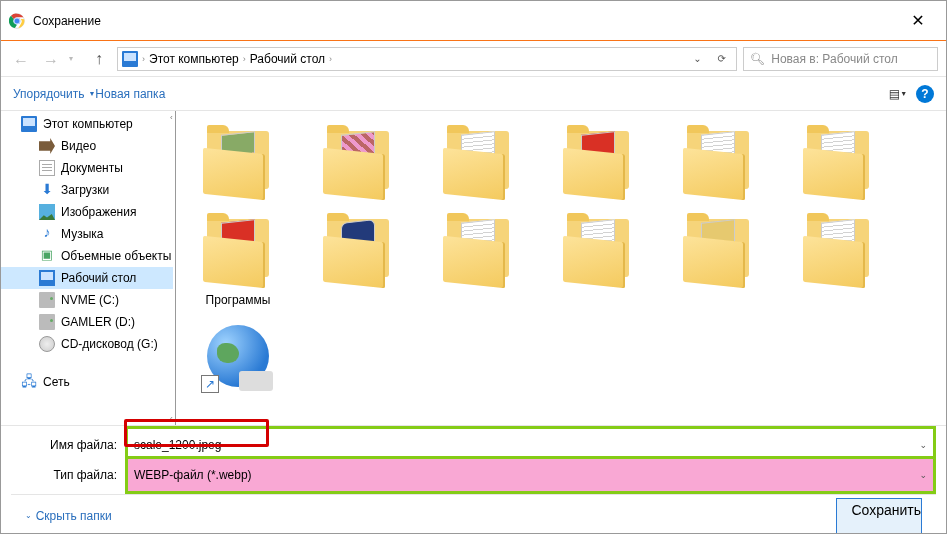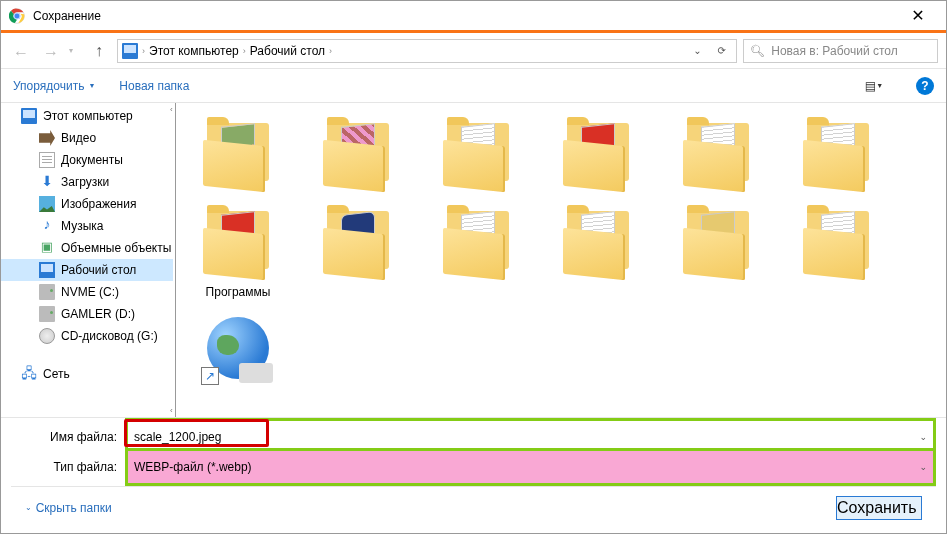--- a/index.html
+++ b/index.html
@@ -1,37 +1,37 @@
 <!DOCTYPE html>
 <html><head>
 <meta charset="utf-8">
 <style>
 * { margin: 0; padding: 0; box-sizing: border-box; font-family: 'Segoe UI', Tahoma, sans-serif; }
 body { background: #fff; width: 947px; height: 534px; overflow: hidden; font-size: 12px; border: 1px solid #999; }
 
-.titlebar { height: 32px; display: flex; align-items: center; padding: 0 8px; border-bottom: 3px solid #f97316; }
+.titlebar { height: 40px; display: flex; align-items: center; padding: 0 8px; border-bottom: 1px solid #f97316; }
 .titlebar .chrome-ico { width: 16px; height: 16px; margin-right: 8px; }
 .titlebar .title { flex: 1; font-size: 12px; color: #000; }
 .titlebar .close { width: 40px; text-align: center; font-size: 16px; color: #000; cursor: default; }
 
 .navbar { height: 36px; display: flex; align-items: center; padding: 0 8px; gap: 6px; border-bottom: 1px solid #e5e5e5; }
 .nav-arrow { width: 24px; height: 24px; color: #bbb; text-align: center; line-height: 24px; font-size: 16px; }
 .nav-arrow.active { color: #555; }
 .nav-dd { width: 12px; color: #bbb; font-size: 8px; }
 .addr { flex: 1; height: 24px; border: 1px solid #ccc; display: flex; align-items: center; padding: 0 4px; gap: 4px; }
 .addr .pc-ico { width:16px; height:16px; background:#2a7ad4; border-radius:1px; position:relative; display:inline-block;}
 .addr .pc-ico::after{content:'';position:absolute;inset:2px 2px 6px 2px;background:#cbe3ff;}
 .addr .crumb { color: #000; }
 .addr .sep { color: #888; font-size:9px; }
 .addr .sp { flex: 1; }
 .addr .ab { color:#555; font-size:10px; padding:0 6px;}
 .search { width: 195px; height: 24px; border: 1px solid #ccc; display: flex; align-items: center; padding: 0 6px; gap:6px; }
 .search .ph { color: #888; }
 
-.toolbar { height: 34px; display: flex; align-items: center; padding: 0 12px; gap: 24px; border-bottom: 1px solid #e5e5e5; }
+.toolbar { height: 34px; display: flex; align-items: center; padding: 0 12px; border-bottom: 1px solid #e5e5e5; }
 .tb-link { color: #2a6fbd; font-size: 12px; display:flex; align-items:center; gap:4px;}
 .tb-dd { font-size:7px; color:#2a6fbd;}
 .tb-sp { flex: 1; }
 .tb-ico { width:20px; height:20px; display:flex; align-items:center; justify-content:center; color:#333; font-size:12px;}
 .help-ico { width:18px; height:18px; border-radius:50%; background:#0078d7; color:#fff; text-align:center; line-height:18px; font-weight:bold; font-size:12px; margin-left:8px;}
 
 .mainrow { display: flex; height: 314px; }
 .sidebar { width: 172px; overflow: hidden; padding-top: 2px; }
 .side-item { display: flex; align-items: center; height: 22px; padding-left: 20px; gap: 6px; color:#000; }
 .side-item.indent { padding-left: 38px; }
@@ -86,21 +86,21 @@
 .formrow .lbl { width:106px; text-align:right; color:#000;}
 .formrow .field { flex:1; height:38px; border:3px solid #84cc16; padding:0 6px; display:flex; align-items:center; background:#fff;}
 .formrow .field.dd { background:#f9a8d4; justify-content:space-between;}
 .hl { position:absolute; border:3px solid #d40000; border-radius:2px; pointer-events:none;}
 .hl.namebox { left:124px; top:419px; width:145px; height:28px; }
 .dd-caret { font-size:9px; color:#555;}
 
 .footer { display:flex; align-items:center; height:42px; padding: 0 14px; border-top:1px solid #e5e5e5; margin-top:6px; }
 .foot-link { color:#2a6fbd; display:flex; align-items:center; gap:4px;}
 .foot-sp { flex:1; }
-.btn { min-width:86px; height:24px; border:1px solid #888; background:#e9e9e9; text-align:left; line-height:22px; font-size:16px; margin-left:8px;}
+.btn { min-width:86px; height:36px; border:1px solid #888; background:#e9e9e9; text-align:right; line-height:22px; font-size:14px; margin-left:8px;}
 .btn.primary { border:1px solid #2a7ad4; background:#e5f1fb;}
 </style>
 </head>
 <body>
 
 <div class="titlebar">
   <svg class="chrome-ico" viewBox="0 0 24 24">
     <circle cx="12" cy="12" r="11" fill="#fff" stroke="#ccc"></circle>
     <path d="M12 1a11 11 0 0 1 9.5 5.5H12a5.5 5.5 0 0 0-4.8 2.8L3 4A11 11 0 0 1 12 1z" fill="#db4437"></path>
     <path d="M22.8 9.5A11 11 0 0 1 14 22.8l4-7a5.5 5.5 0 0 0-1-7.3z" fill="#ffcd40"></path>

